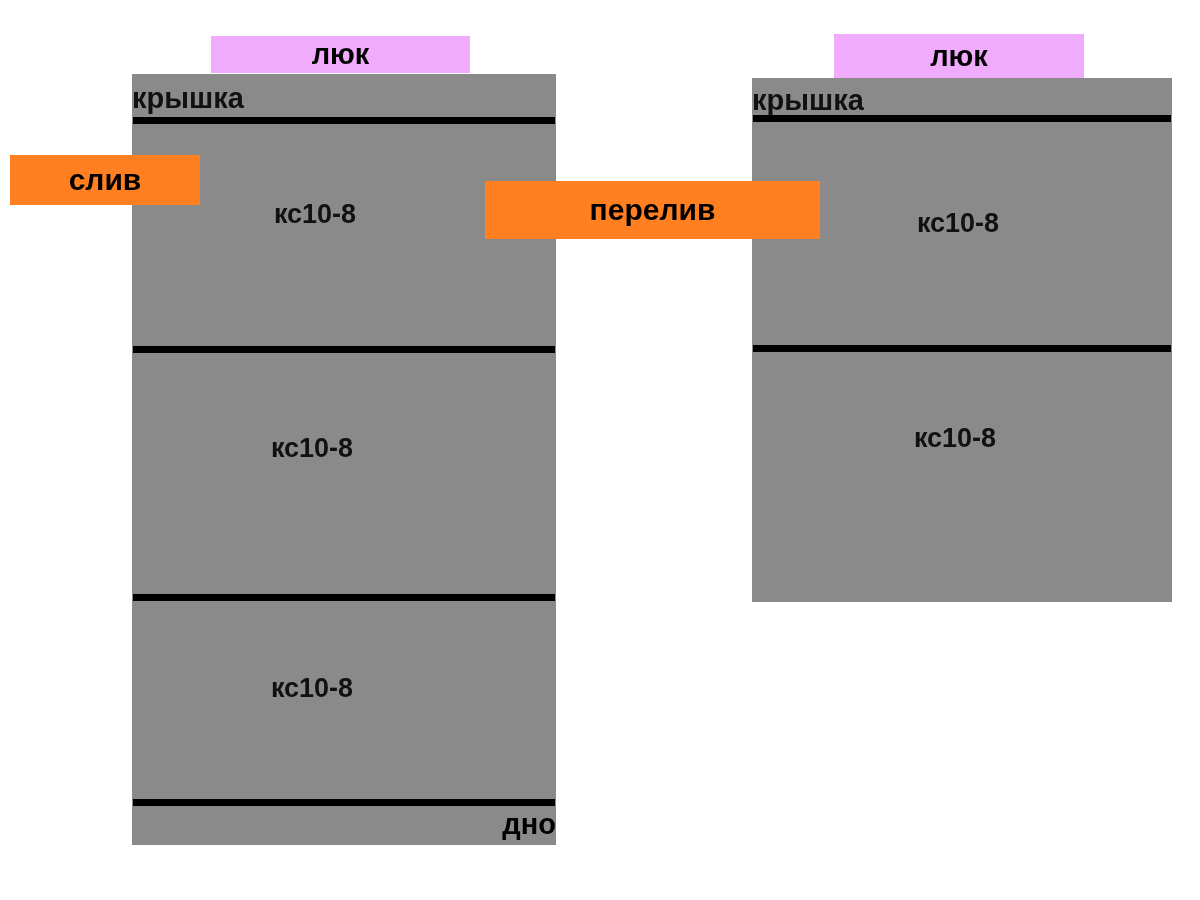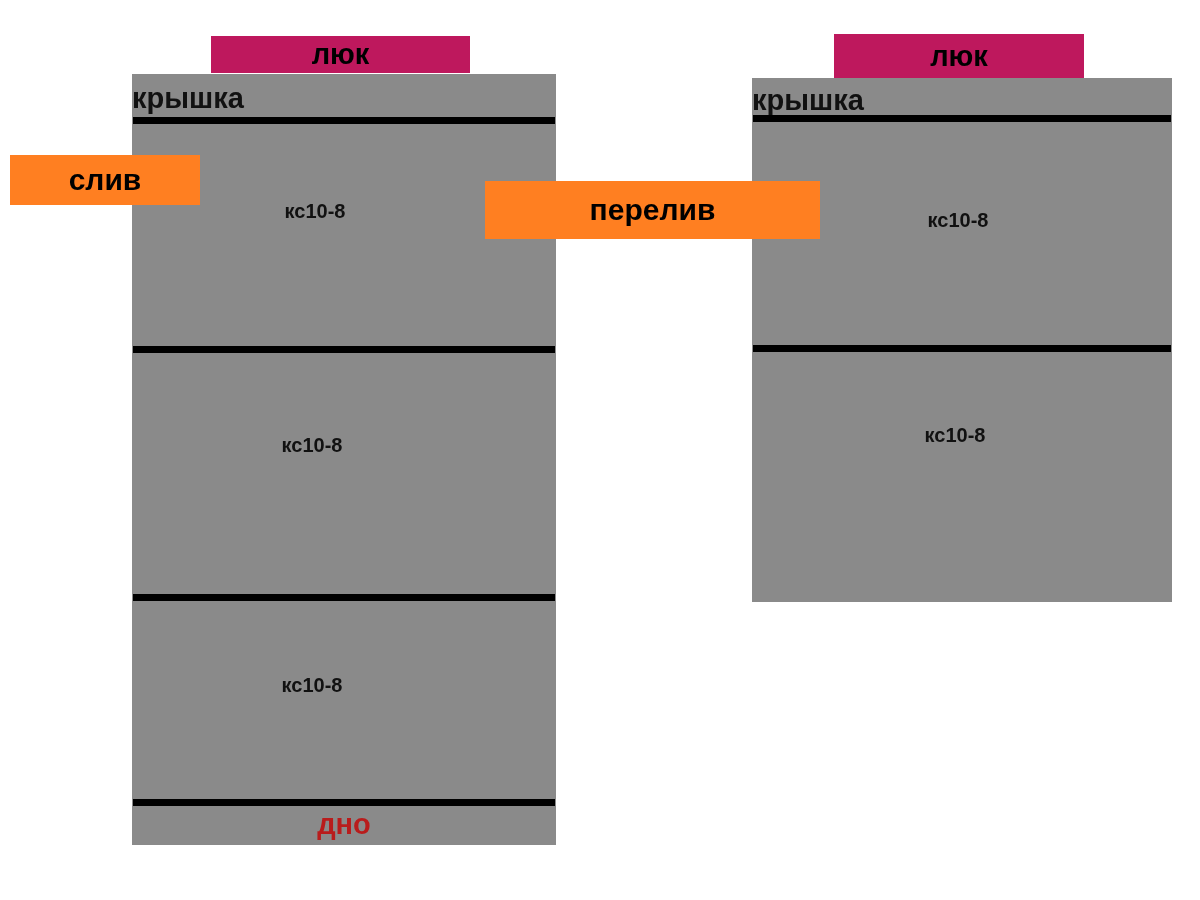--- a/index.html
+++ b/index.html
@@ -24,46 +24,46 @@
   }
   .divider {
     position: absolute;
     background: #000000;
     height: 7px;
   }
   .ring-label {
     position: absolute;
     color: #111111;
     font-weight: 700;
-    font-size: 20px;
+    font-size: 27px;
     line-height: 1;
     white-space: nowrap;
     text-align: center;
   }
   .cap-label {
     position: absolute;
     color: #111111;
     font-weight: 700;
     font-size: 29px;
     line-height: 1;
     white-space: nowrap;
     text-align: left;
   }
   .bottom-label {
     position: absolute;
-    color: #b91c1c;
+    color: #000000;
     font-weight: 700;
     font-size: 29px;
     line-height: 1;
     white-space: nowrap;
-    text-align: center;
+    text-align: right;
   }
   .hatch {
     position: absolute;
-    background: #be185d;
+    background: #f0abfc;
     color: #000000;
     font-weight: 700;
     font-size: 29px;
     display: flex;
     align-items: center;
     justify-content: center;
     line-height: 1;
   }
   .pipe {
     position: absolute;

